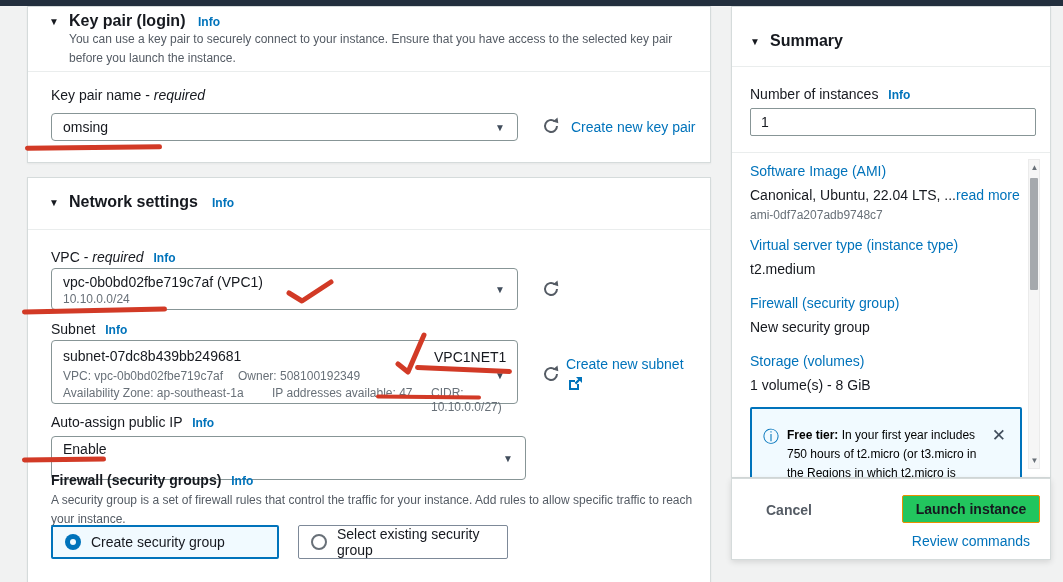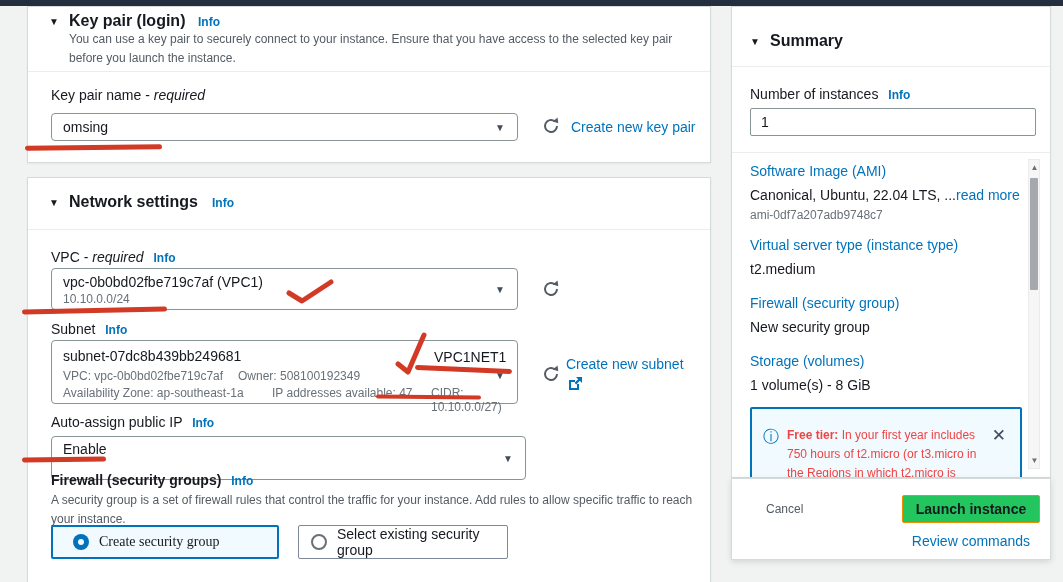--- a/index.html
+++ b/index.html
@@ -25,26 +25,26 @@
   .sum-sub { font-size:12px; color:#687078; }
   .ann { position:absolute; background:#d23a26; border-radius:3px; z-index:10; }
   .ann-svg { position:absolute; z-index:10; }
   .radio-card { position:absolute; display:flex; align-items:center; border-radius:2px; cursor:pointer; }
   .radio-on { width:16px; height:16px; border-radius:50%; background:#0073bb; position:relative; flex:0 0 auto; }
   .radio-on::after { content:""; position:absolute; inset:5px; background:#f1faff; border-radius:50%; }
   .radio-off { width:16px; height:16px; border-radius:50%; background:#fff; border:2px solid #687078; flex:0 0 auto; }
   .radio-label { font-size:14px; color:#16191f; margin-left:10px; }
   .hdr-line { position:absolute; left:0; right:0; border-bottom:1px solid #eaeded; }
   .freetier { position:absolute; background:#f1faff; border:2px solid #0073bb; border-radius:2px; }
-  .freetier-text { font-size:12px; color:#ef4444; line-height:1.6; }
+  .freetier-text { font-size:12px; color:#000000; line-height:1.6; }
   .scroll-track { position:absolute; width:12px; background:#f6f6f6; border:1px solid #ebebeb; }
   .scroll-thumb { position:absolute; left:1px; width:8px; background:#a5a9ad; border-radius:1px; }
   .scroll-arrow { position:absolute; left:1px; width:9px; text-align:center; font-size:8px; color:#687078; }
   .launch-btn { position:absolute; background:#22c55e; border:1px solid #eb8f00; border-radius:2px; font-size:14px; font-weight:bold; color:#16191f; text-align:center; cursor:pointer; }
-  .cancel-btn { position:absolute; font-size:12px; font-weight:normal; color:#545b64; cursor:pointer; }
+  .cancel-btn { position:absolute; font-size:14px; font-weight:bold; color:#545b64; cursor:pointer; }
 </style>
 </head>
 <body>
 
 <div id="screen">
 
   <div class="topbar"></div>
 
   <div class="card" style="left:27px; top:6px; width:684px; height:157px;">
     <div class="hdr-line" style="top:64px;"></div>
@@ -129,21 +129,21 @@
       <span class="val" style="position:absolute; left:11px; top:4px;">Enable</span>
       <span class="sel-caret">▼</span>
     </div>
 
     <div class="field-label" style="position:absolute; left:23px; top:294px; font-weight:bold;">
       <span>Firewall (security groups)</span>
       <span class="info-link" style="margin-left:6px; font-weight:600;">Info</span>
     </div>
     <div class="desc" style="position:absolute; left:23px; top:313px; width:652px;">A security group is a set of firewall rules that control the traffic for your instance. Add rules to allow specific traffic to reach your instance.</div>
 
-    <div class="radio-card" style="left:23px; top:347px; width:228px; height:34px; border:2px solid #0073bb; background:#f1faff; padding-left:20px;font-family:Liberation Serif, serif;">
+    <div class="radio-card" style="left:23px; top:347px; width:228px; height:34px; border:2px solid #0073bb; background:#f1faff; padding-left:12px;">
       <span class="radio-on"></span>
       <span class="radio-label">Create security group</span>
     </div>
     <div class="radio-card" style="left:270px; top:347px; width:210px; height:34px; border:1px solid #7d8998; background:#fff; padding-left:12px;">
       <span class="radio-off"></span>
       <span class="radio-label">Select existing security group</span>
     </div>
   </div>
 
   <div class="card" style="left:731px; top:6px; width:320px; height:472px;">

